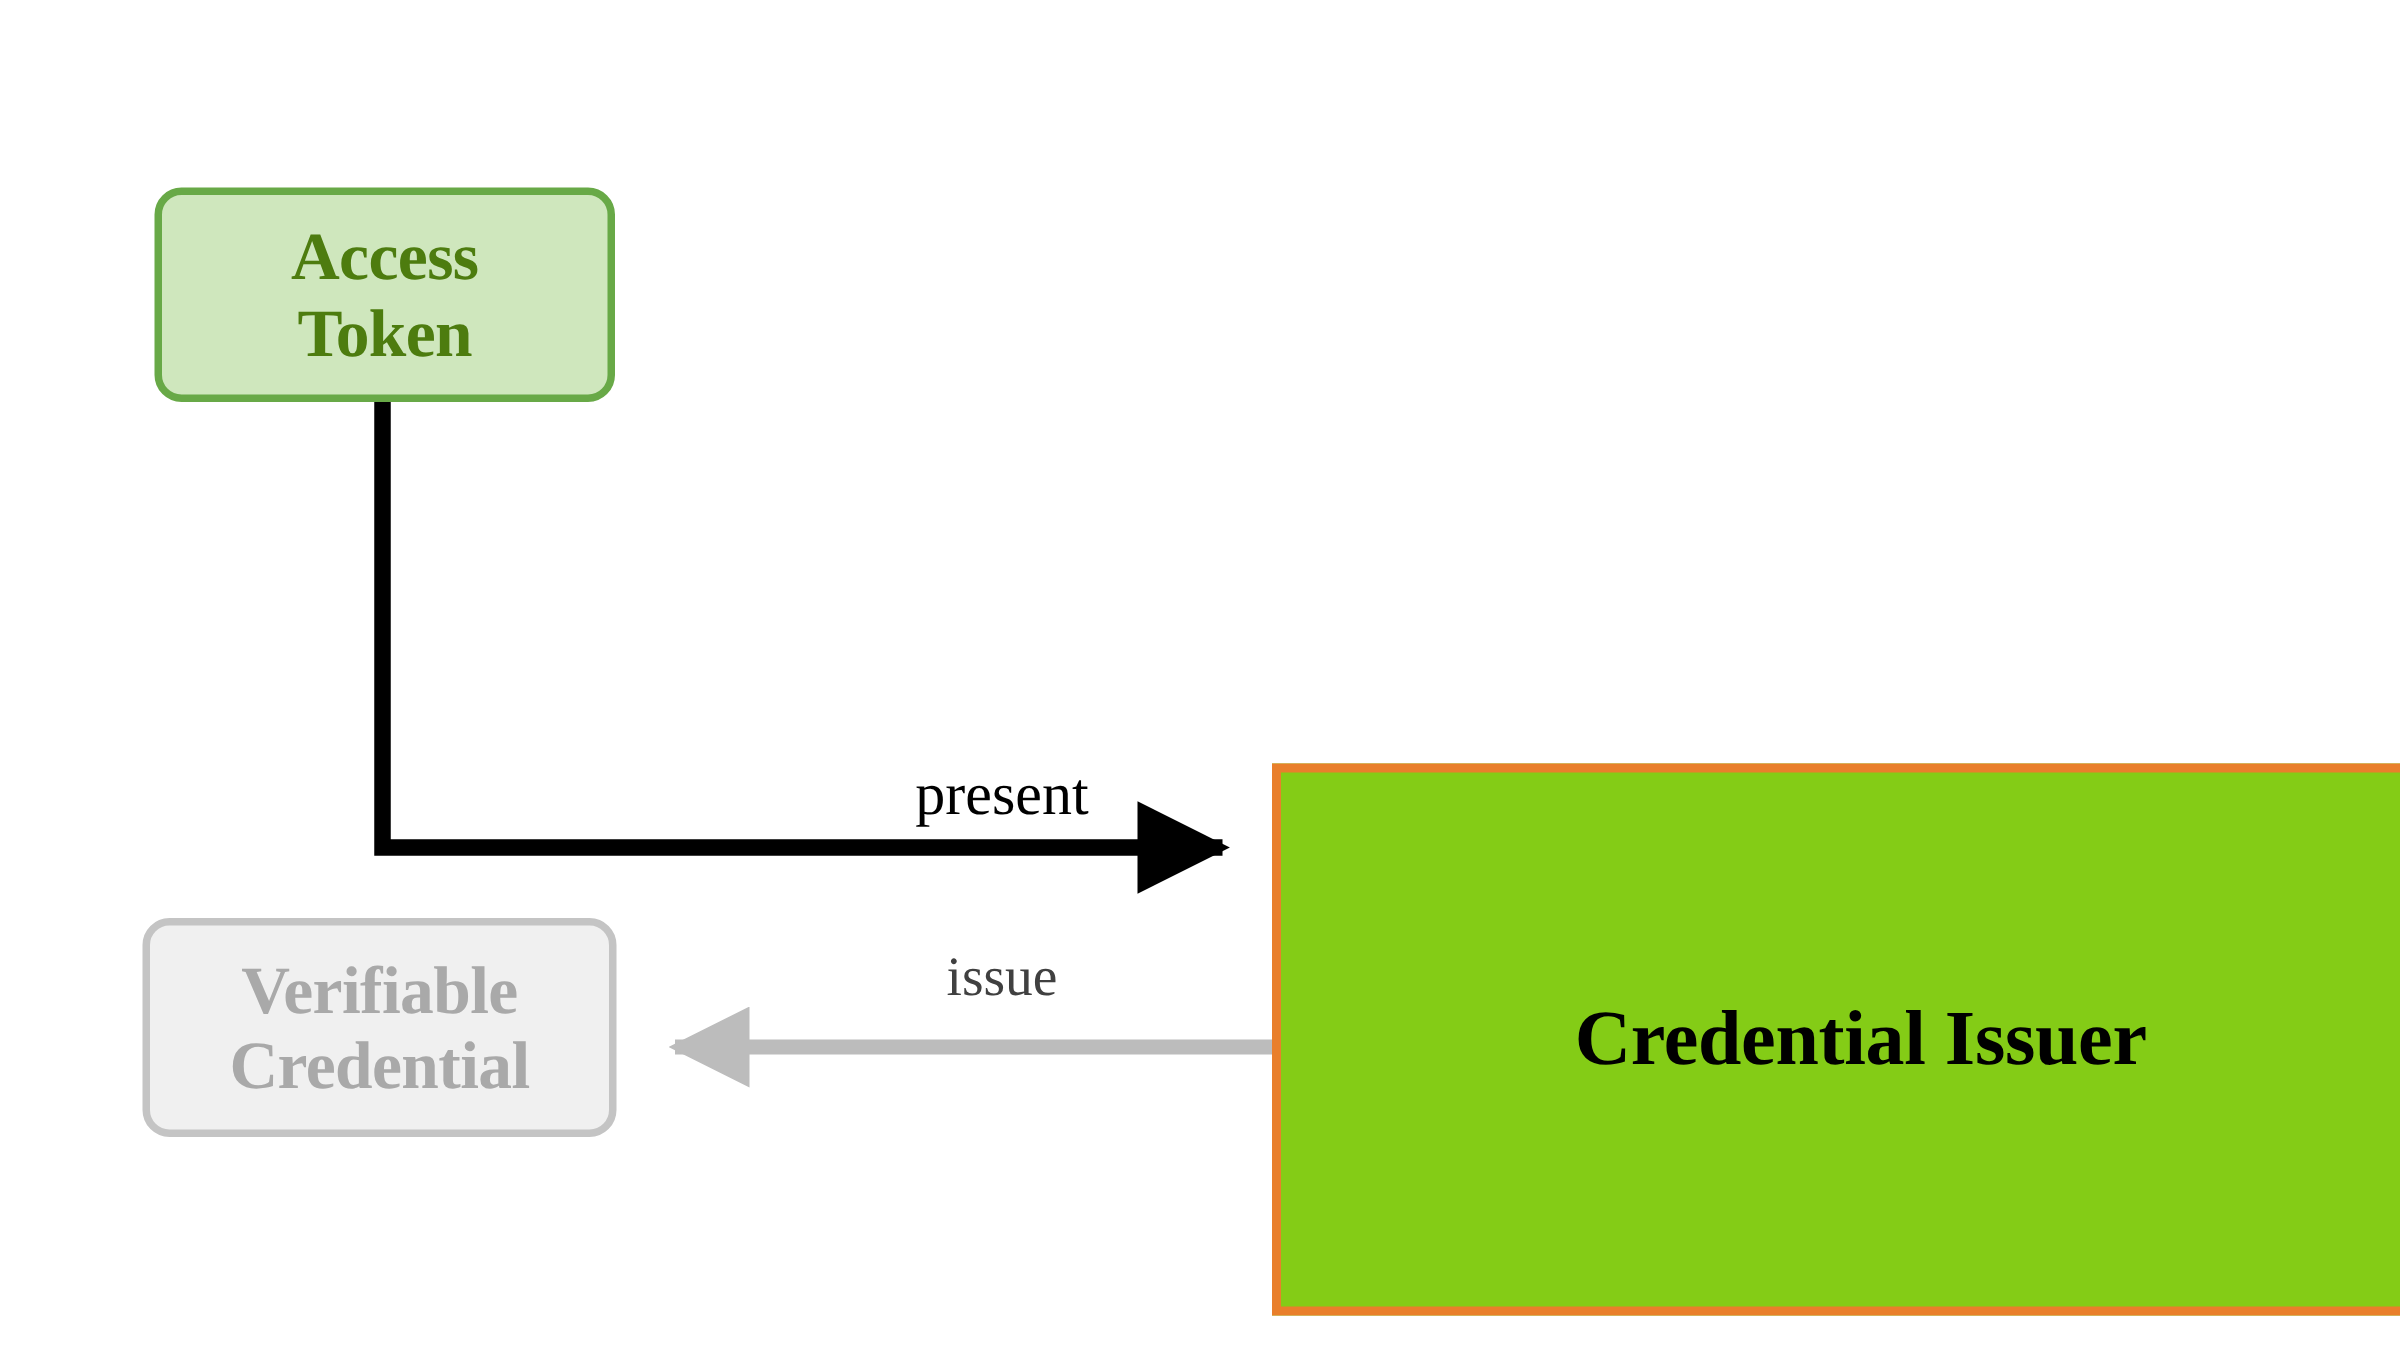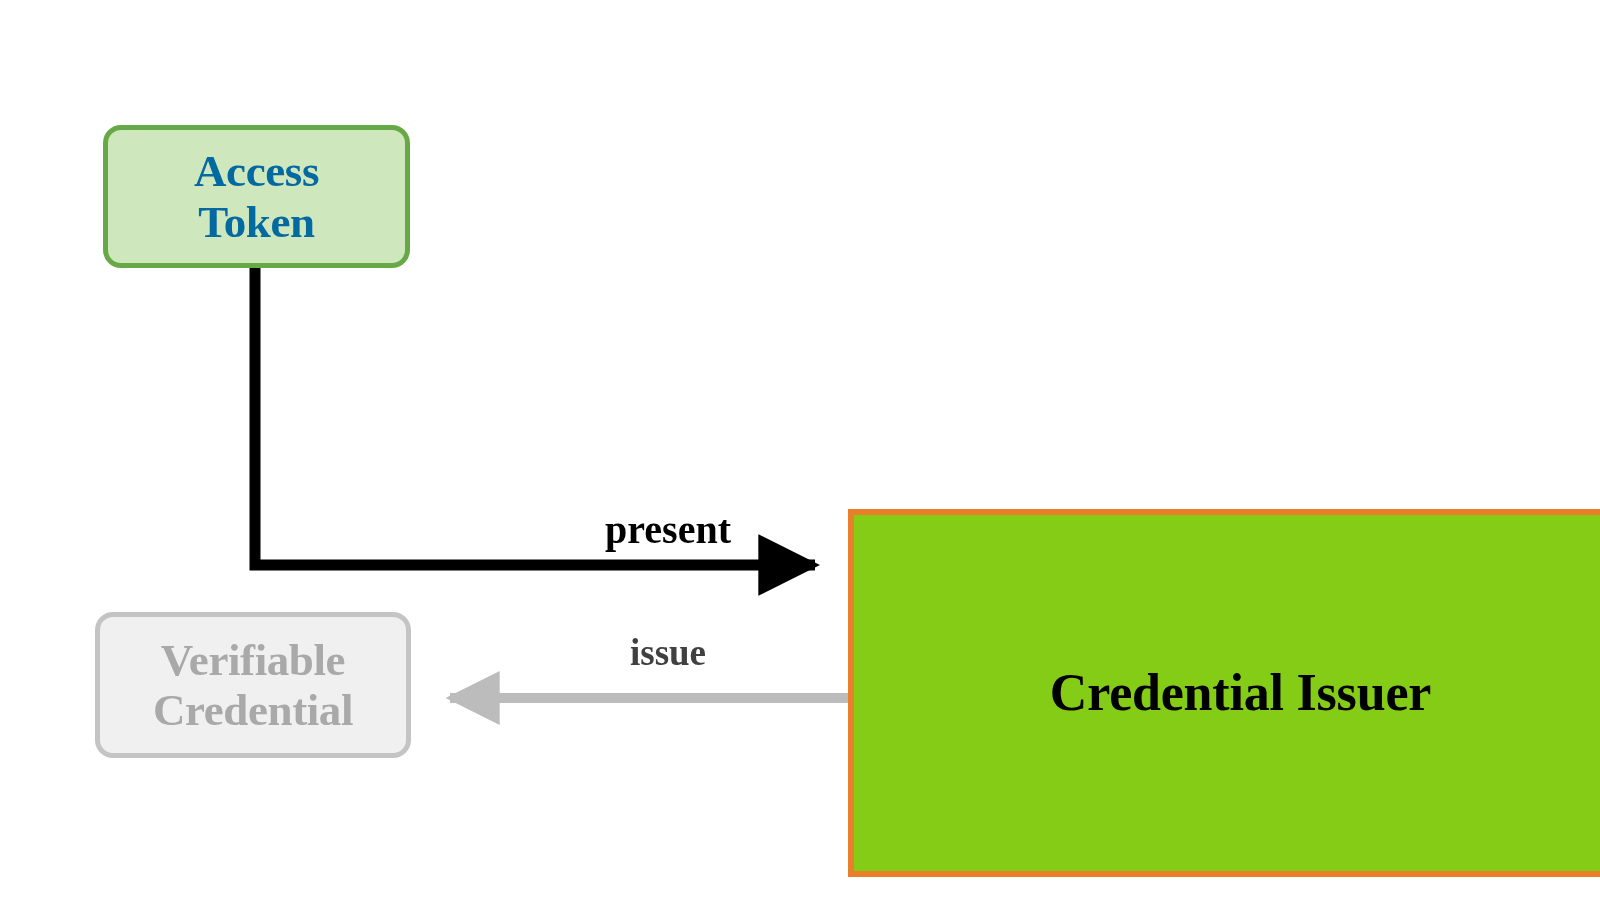--- a/index.html
+++ b/index.html
@@ -39,21 +39,21 @@
   }
   
   #node-access-token {
     left: 103px;
     top: 125px;
     width: 307px;
     height: 143px;
     background: #cfe7bd;
     border: 5px solid #68a947;
     border-radius: 18px;
-    color: #0369a1;
+    color: #4d7c0f;
     font-size: 45px;
     letter-spacing: -0.4px;
     align-items: center;
   }
   
   #node-verifiable-credential {
     left: 95px;
     top: 612px;
     width: 316px;
     height: 146px;
@@ -72,21 +72,21 @@
     height: 368px;
     background: #84cc16;
     border: 6px solid #e97f2b;
     border-radius: 0;
     color: #000000;
     font-size: 52px;
     letter-spacing: -0.2px;
   }
   .edge-label {
     position: absolute;
-    font-weight: bold;
+    font-weight: normal;
     white-space: nowrap;
     transform: translate(-50%, -50%);
   }
   #edge-label-present {
     left: 668px;
     top: 529px;
     font-size: 40px;
     color: #000000;
   }
   #edge-label-issue {

